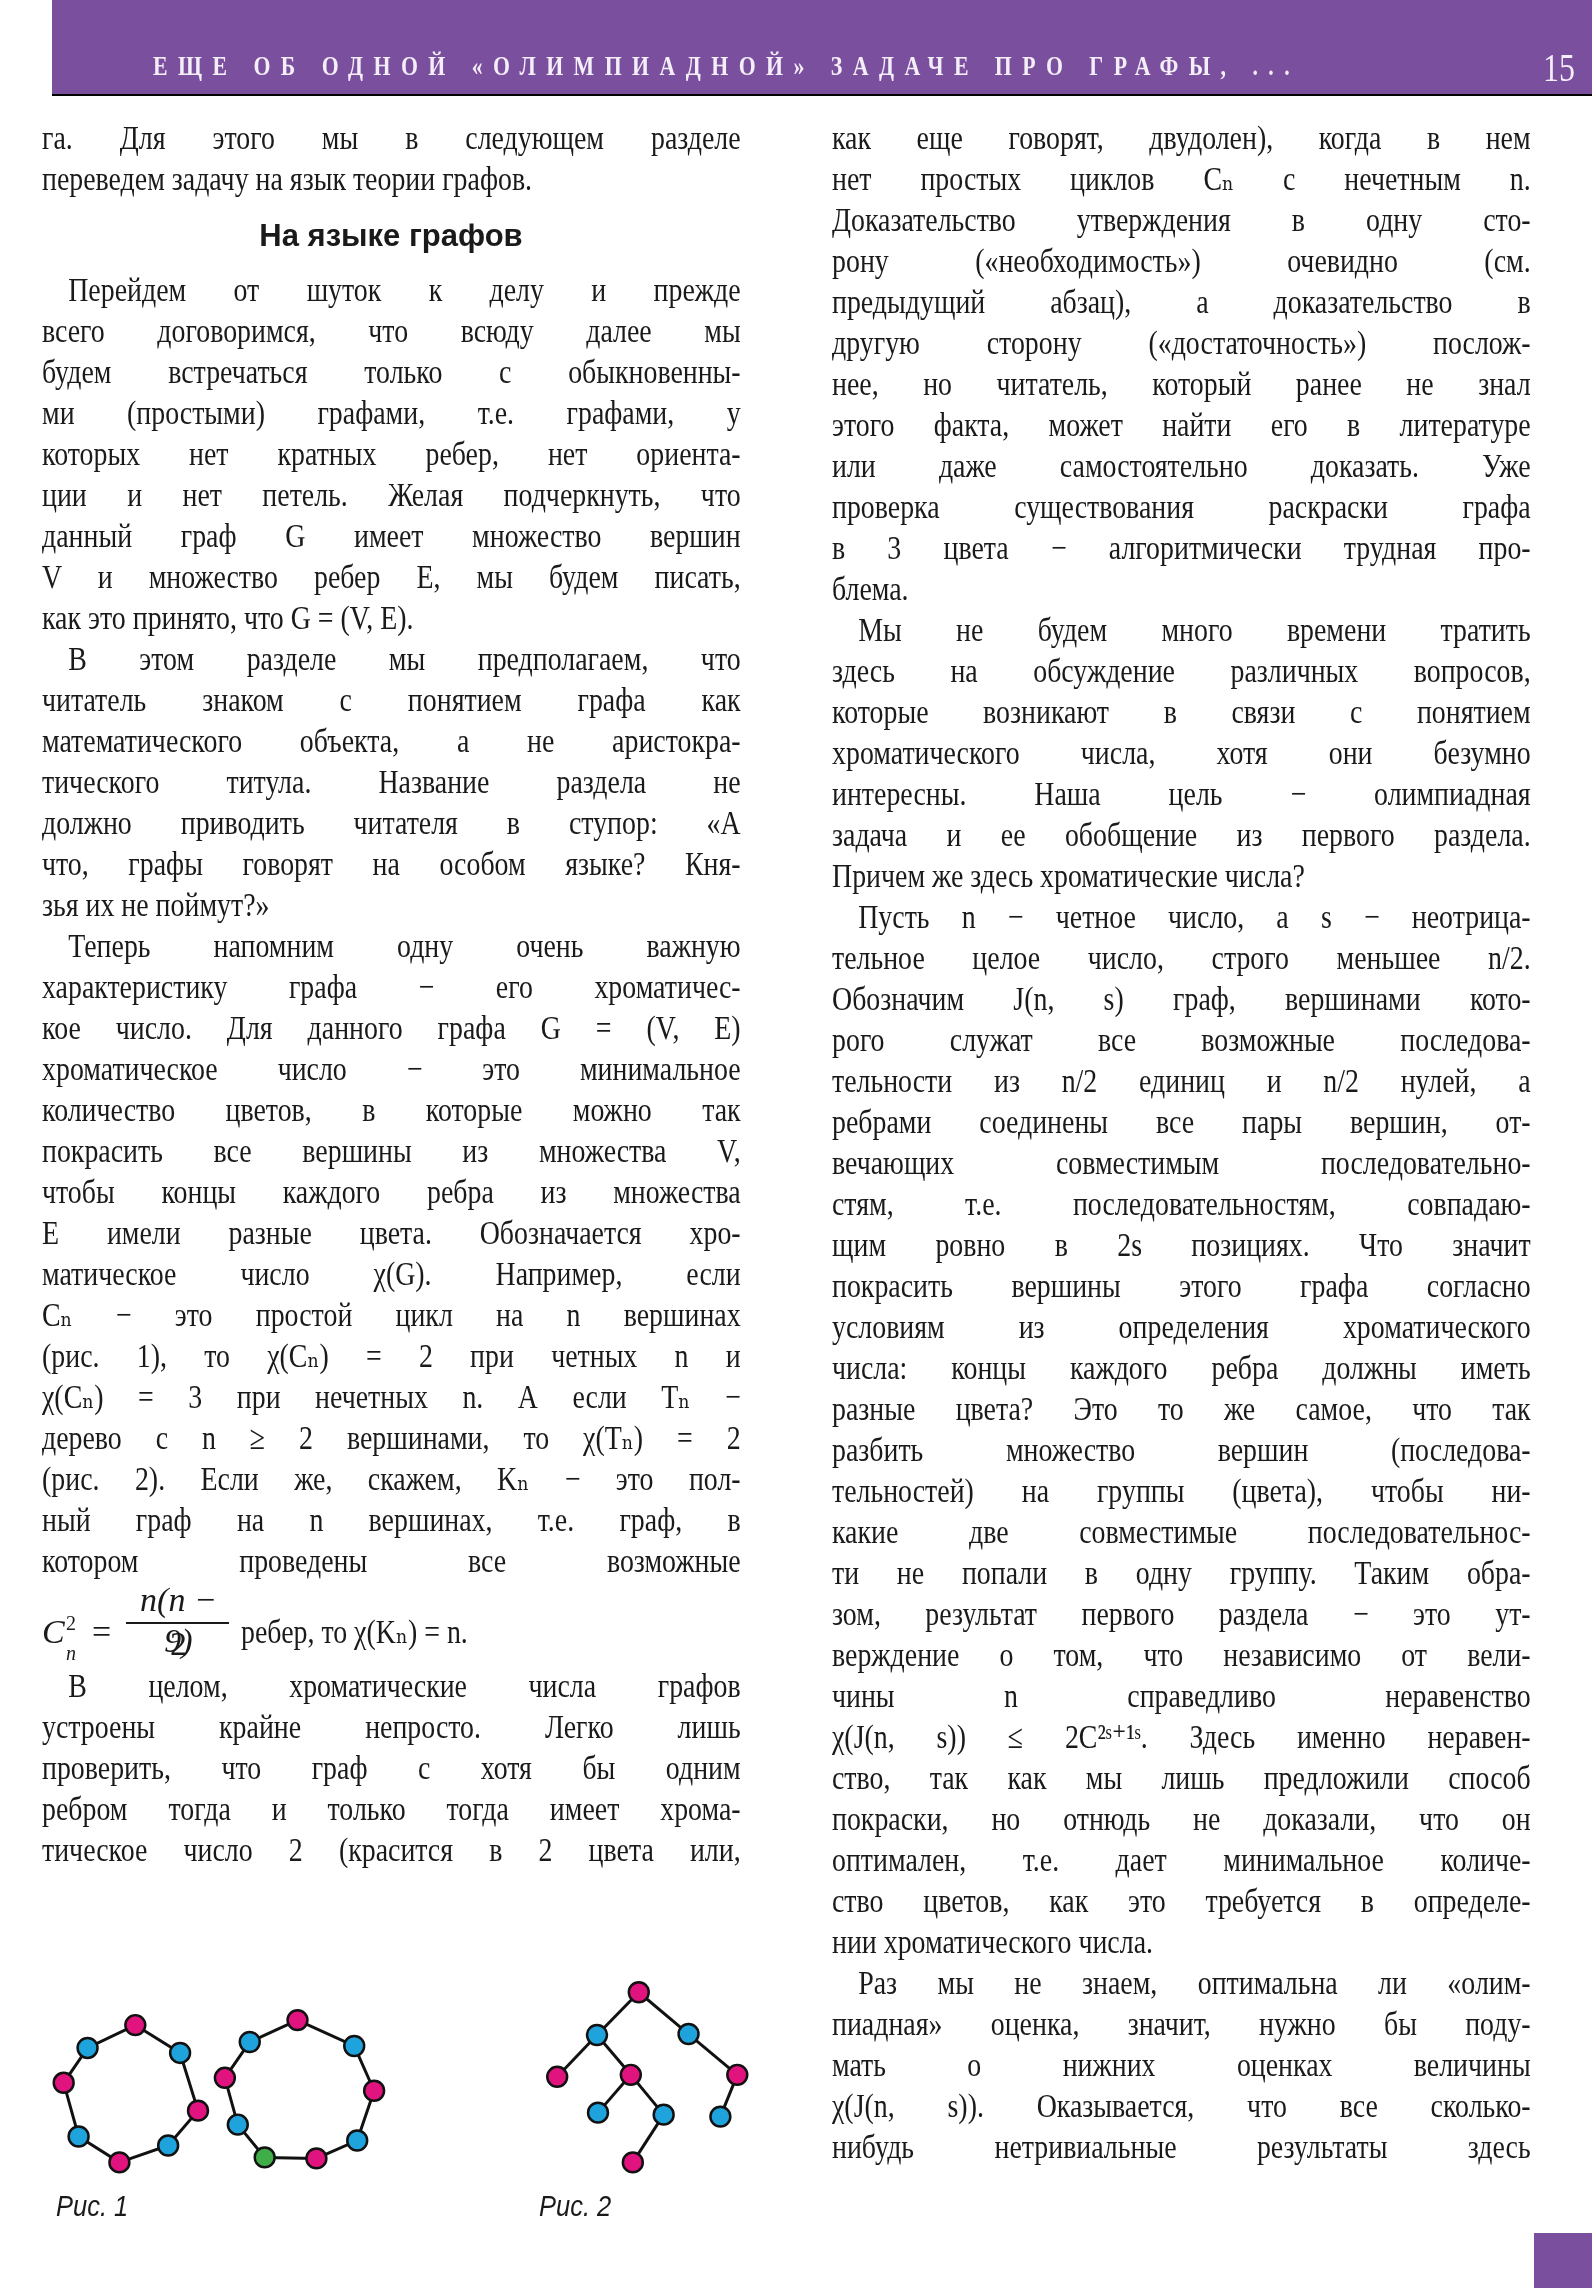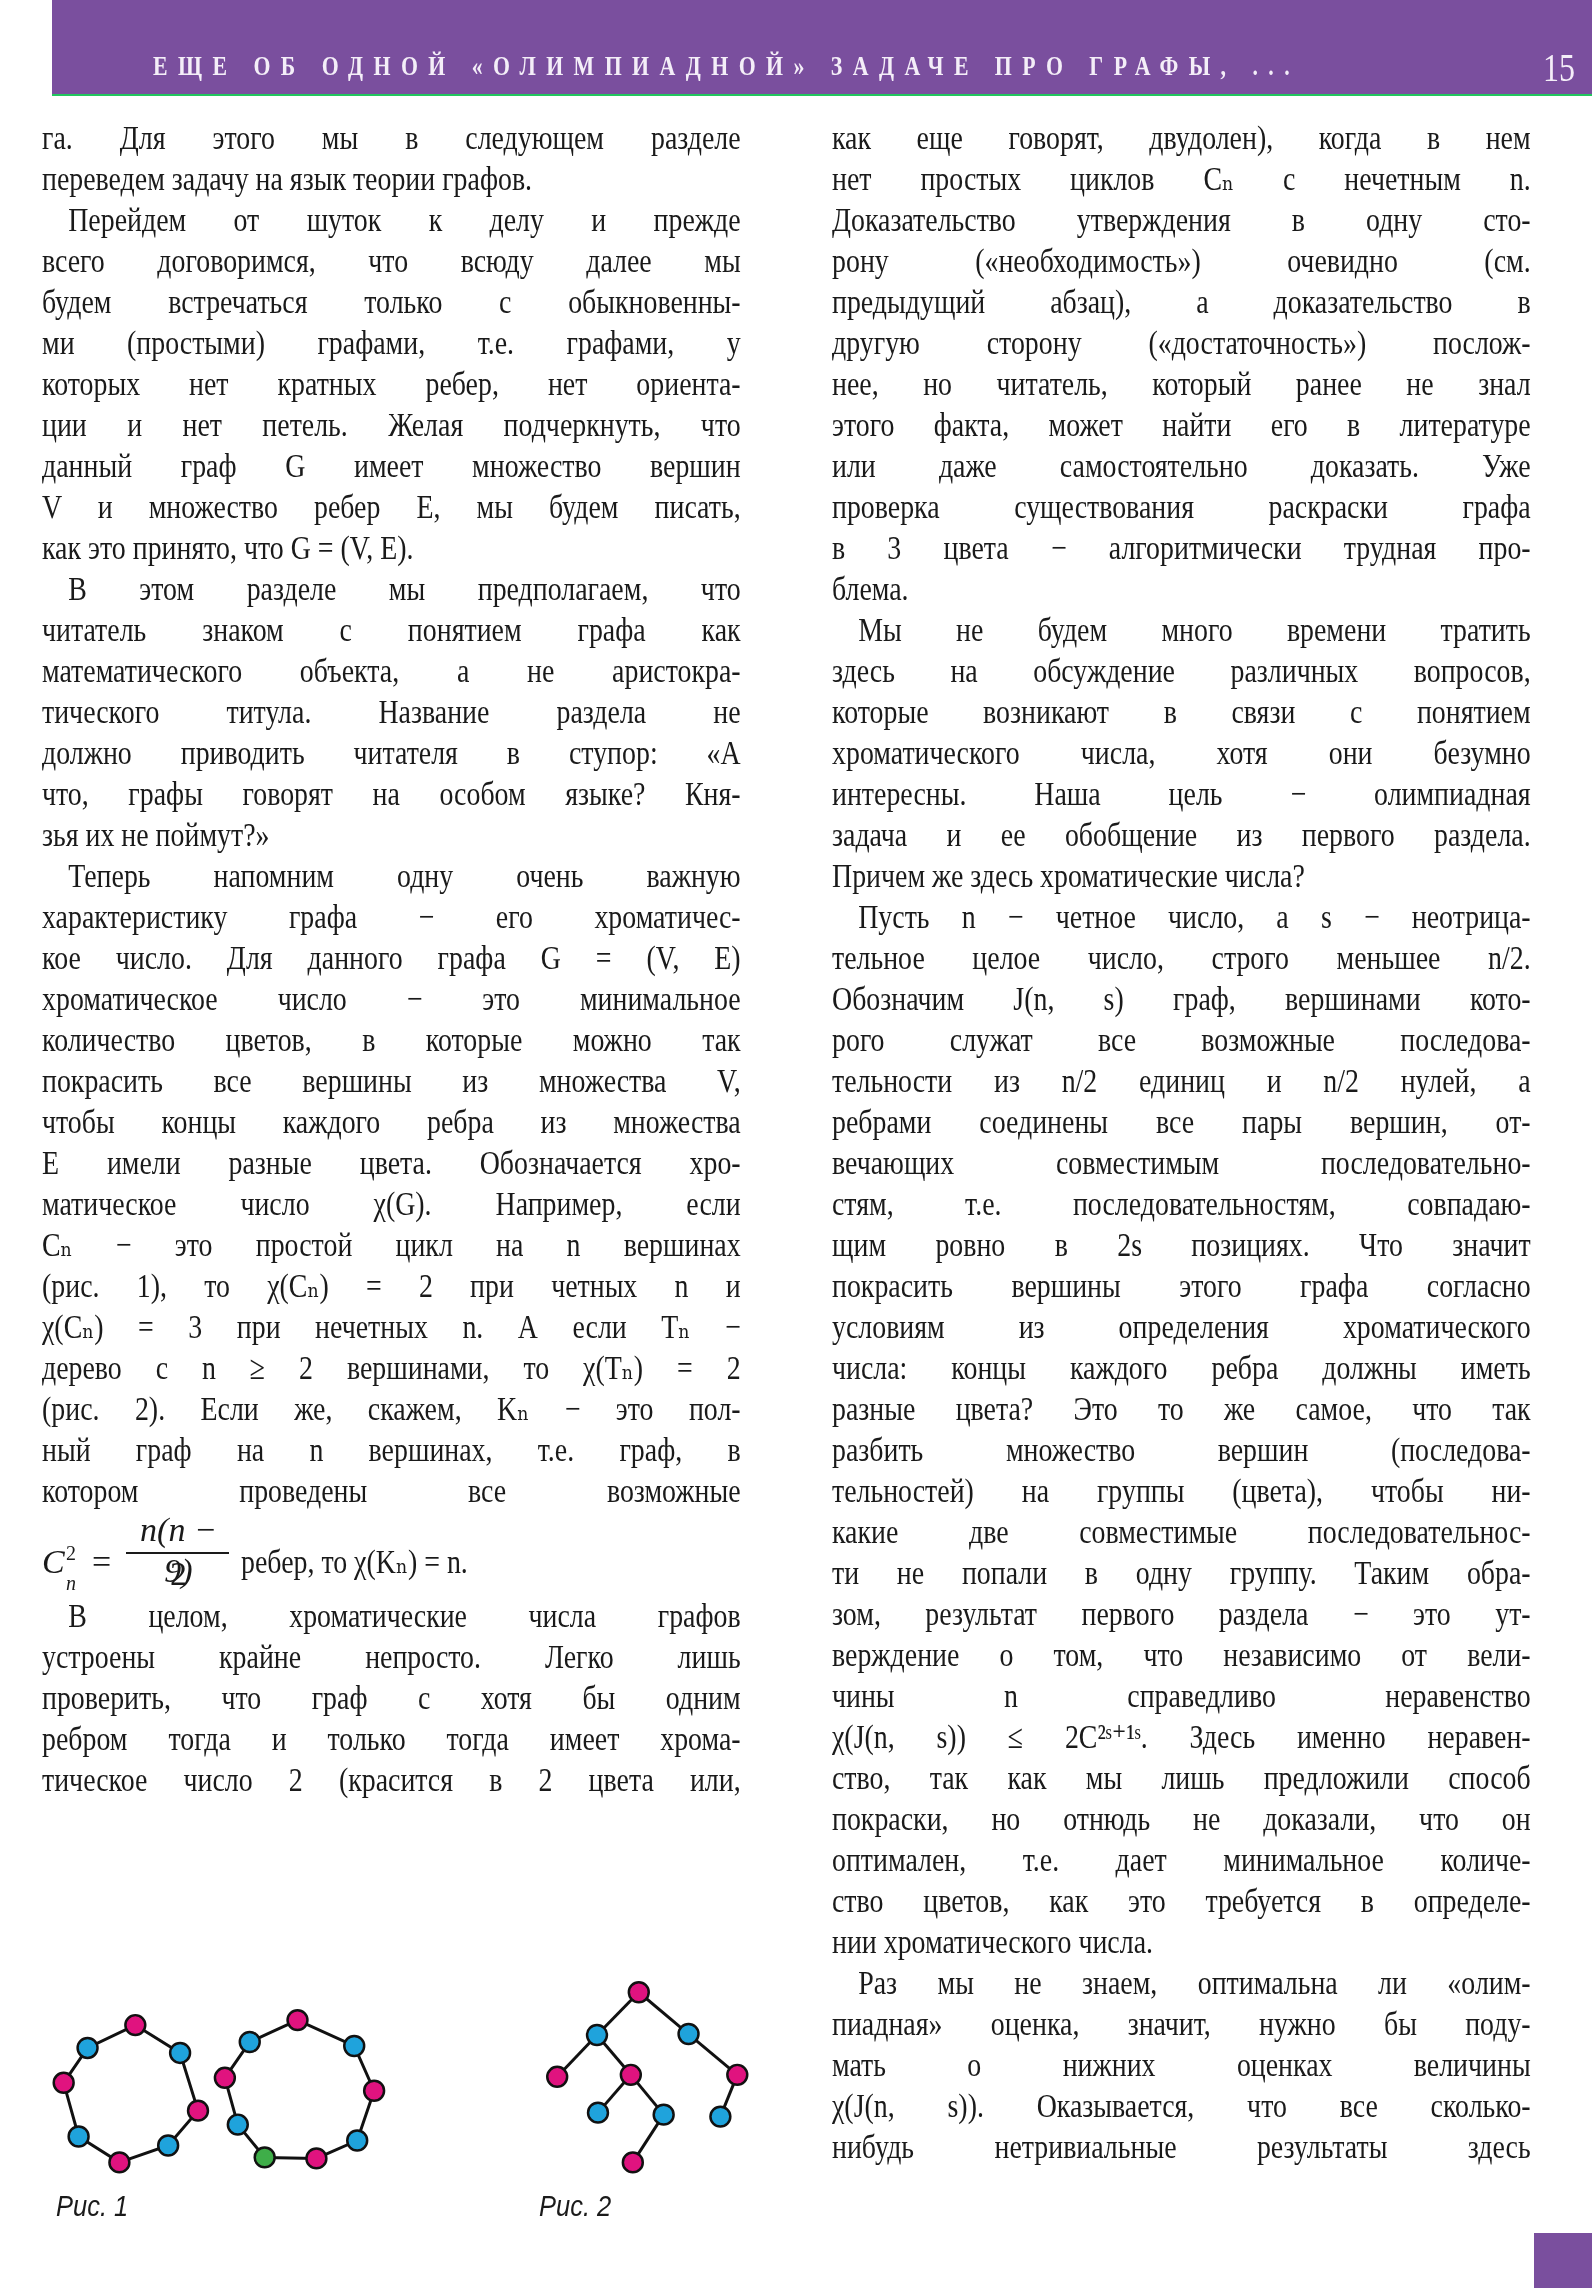--- a/index.html
+++ b/index.html
@@ -1,19 +1,19 @@
 <!DOCTYPE html>
 <html><head>
 <meta charset="utf-8">
 <style>
   html, body { margin:0; padding:0; background:#ffffff; }
   body { width:1592px; height:2289px; position:relative; overflow:hidden;
          font-family:"Liberation Serif","DejaVu Serif",serif; color:#1a1a1a; }
   .header { position:absolute; left:52px; top:0; width:1540px; height:94px; background:#7a4f9e;
-            border-bottom:2px solid #22c55e; }
+            border-bottom:2px solid #000000; }
   .header-title { position:absolute; left:101px; top:50px; color:#f4eef8; font-size:28px;
                   letter-spacing:13.4px; font-family:"Liberation Serif",serif; white-space:nowrap; font-weight:bold; transform:scaleX(0.78); transform-origin:left top; }
   .page-num { position:absolute; left:1491px; top:44px; color:#f4eef8; font-size:40px;
               font-family:"Liberation Serif",serif; transform:scaleX(0.8); transform-origin:left top;}
   .col { position:absolute; top:117px; width:698px; font-size:34px; line-height:41px; }
   .col-left { left:42px; }
   .col-right { left:832px; }
   .line { display:block; white-space:nowrap; height:41px; text-align:justify; text-align-last:justify;
           transform:scaleX(0.82); transform-origin:left top; width:852px; }
   .line.last { text-align-last:left; }
@@ -31,20 +31,21 @@
 
 <div class="header">
   <div class="header-title">ЕЩЕ ОБ ОДНОЙ «ОЛИМПИАДНОЙ» ЗАДАЧЕ ПРО ГРАФЫ, ...</div>
   <div class="page-num">15</div>
 </div>
 
 <div class="col col-left">
   <span class="line">га. Для этого мы в следующем разделе</span>
   <span class="line last">переведем задачу на язык теории графов.</span>
 
+  <span class="section-title">На языке графов</span>
 
   <div>
     <span class="line indent">Перейдем от шуток к делу и прежде</span>
     <span class="line">всего договоримся, что всюду далее мы</span>
     <span class="line">будем встречаться только с обыкновенны-</span>
     <span class="line">ми (простыми) графами, т.е. графами, у</span>
     <span class="line">которых нет кратных ребер, нет ориента-</span>
     <span class="line">ции и нет петель. Желая подчеркнуть, что</span>
     <span class="line">данный граф G имеет множество вершин</span>
     <span class="line">V и множество ребер E, мы будем писать,</span>

